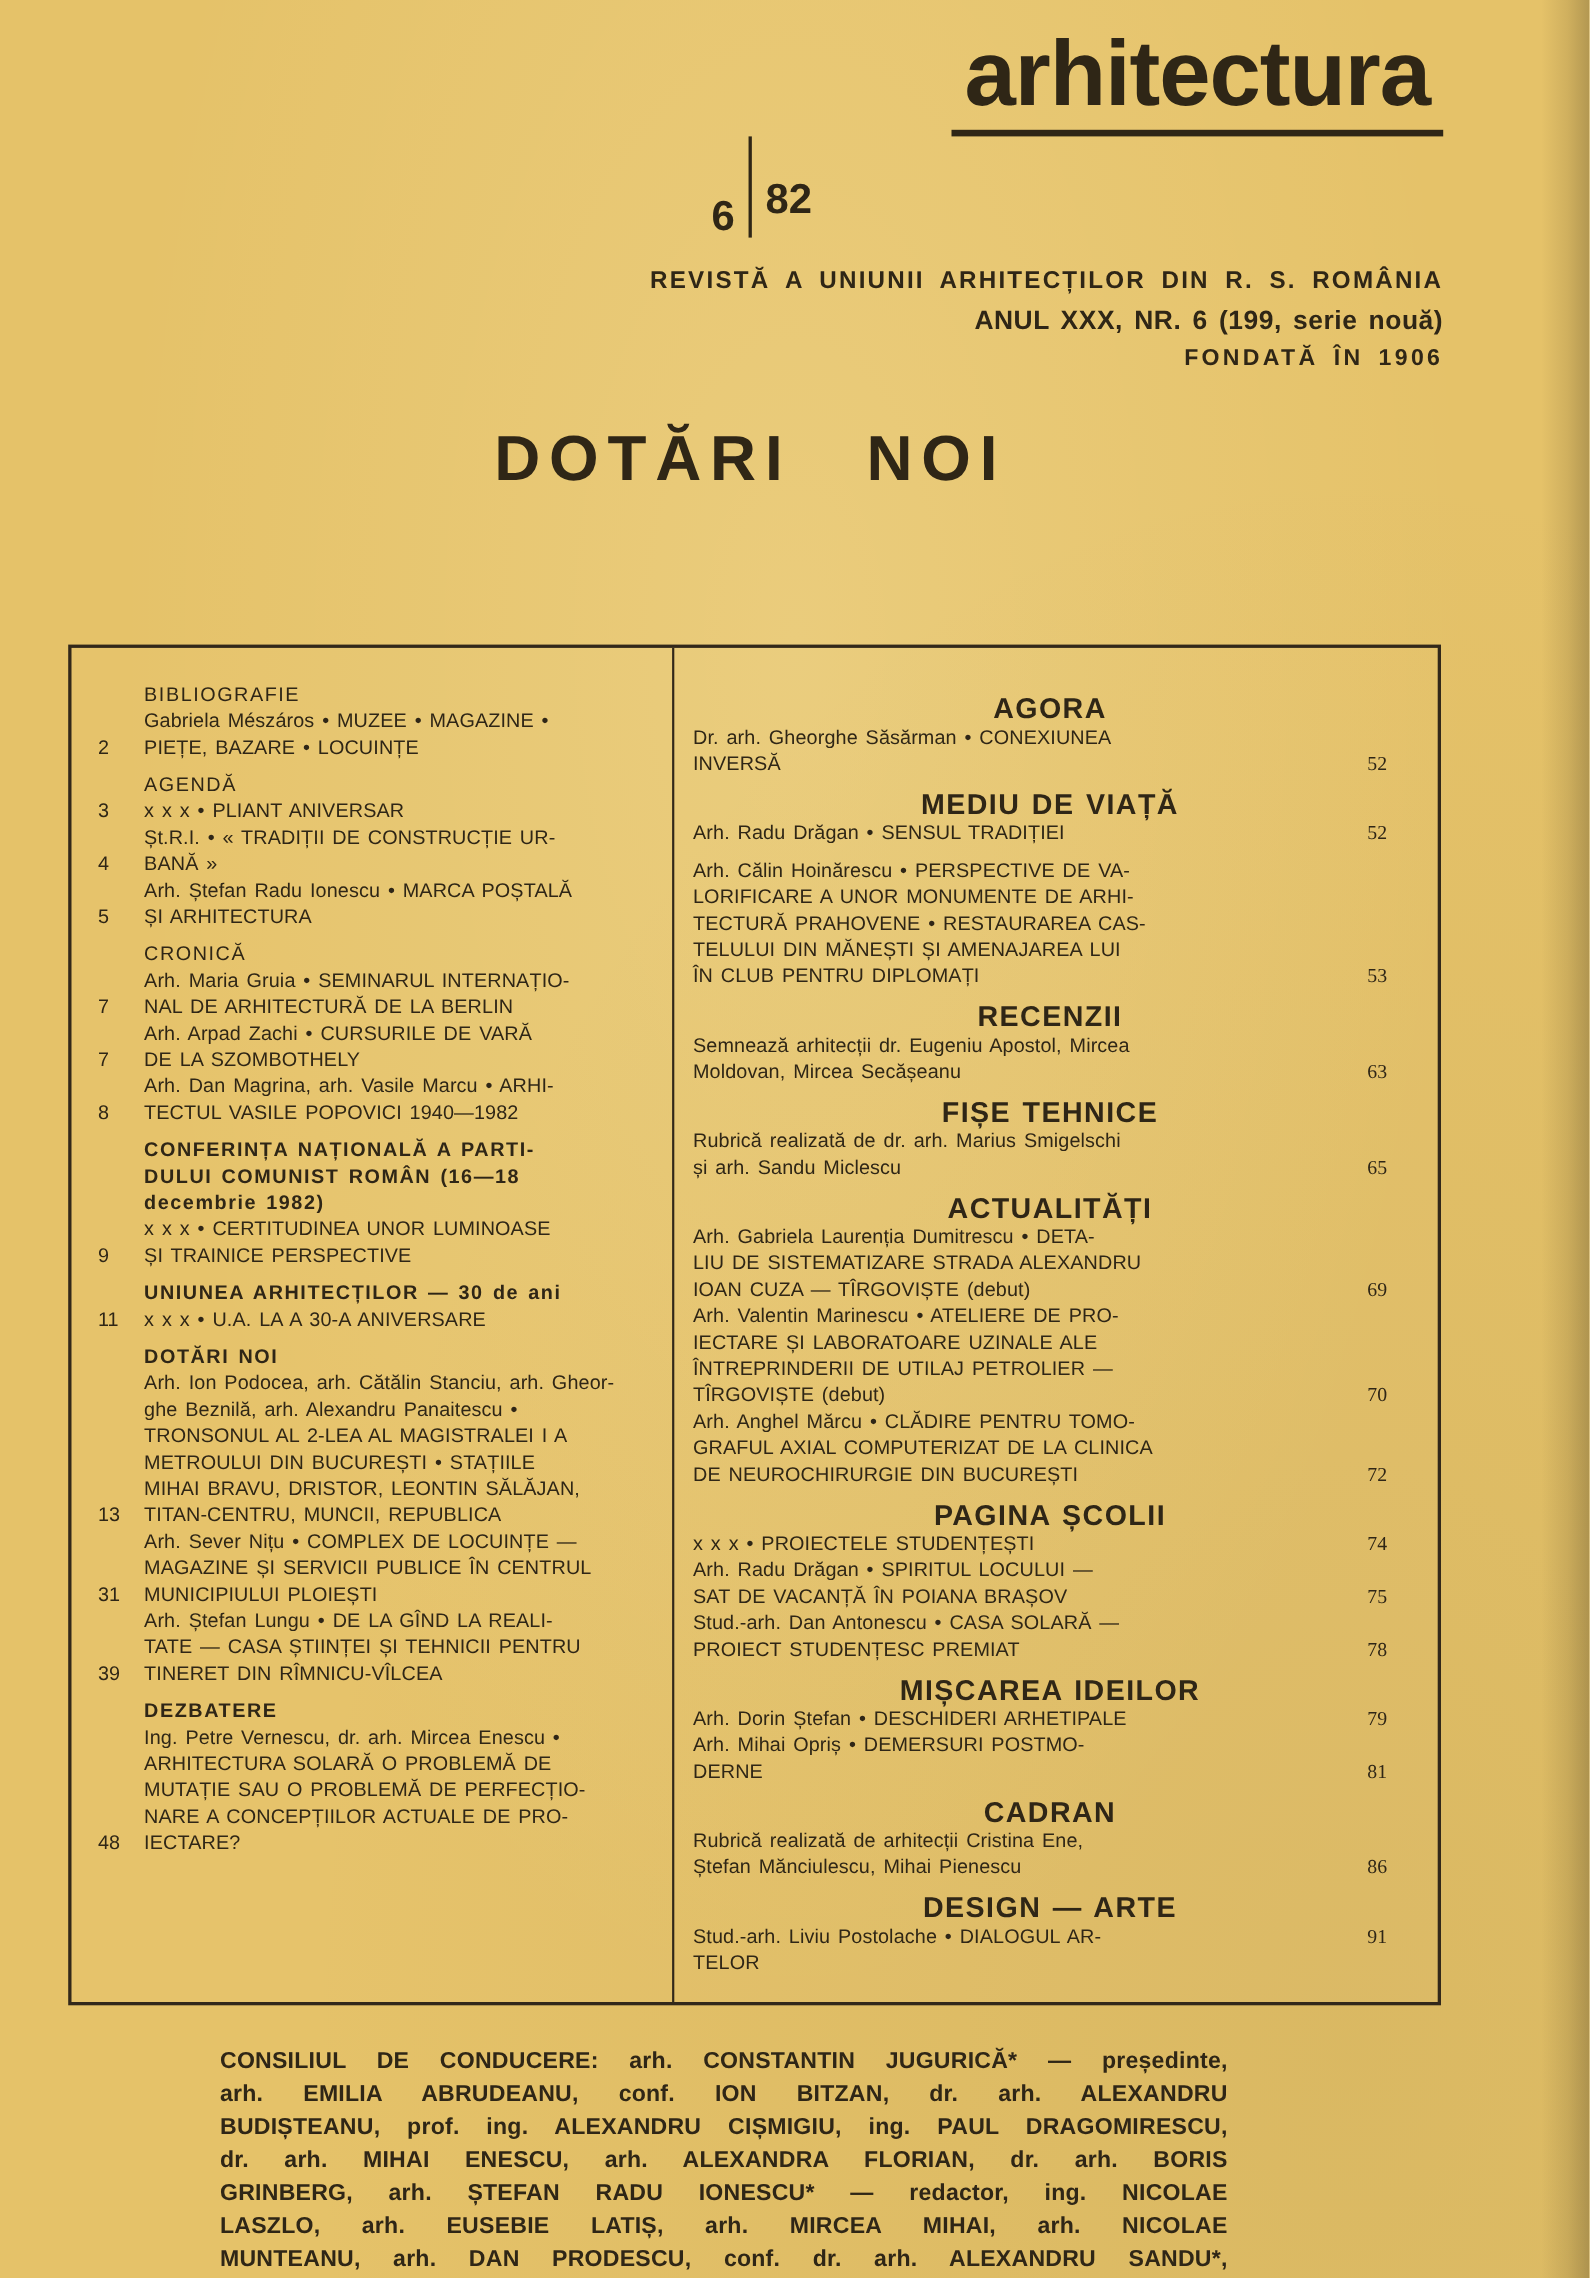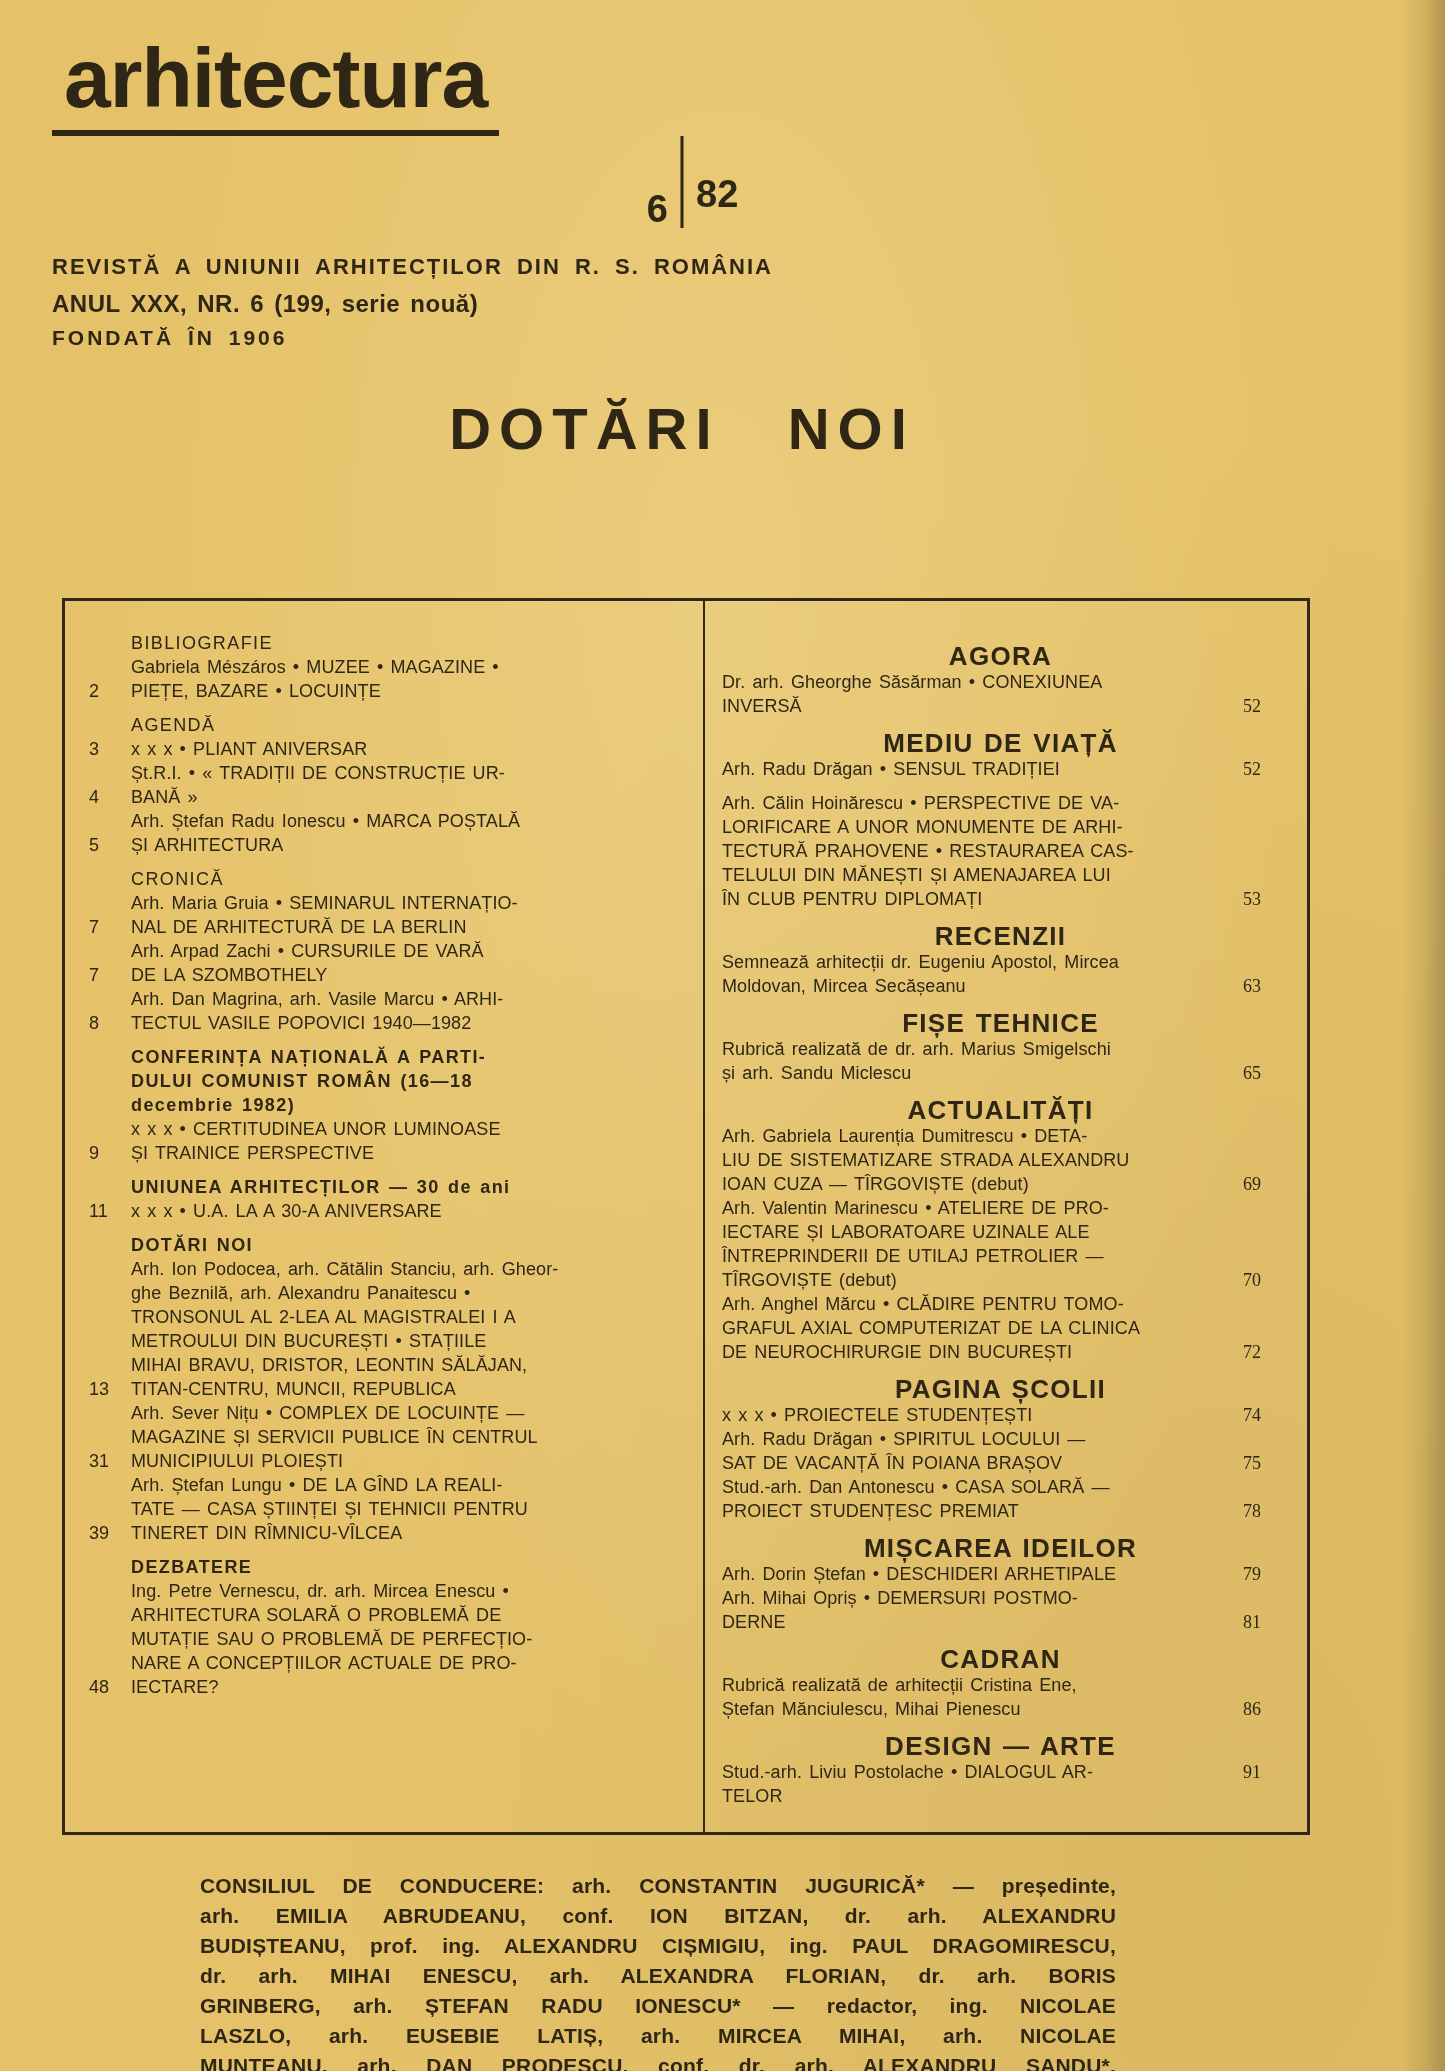--- a/index.html
+++ b/index.html
@@ -12,21 +12,21 @@
       radial-gradient(ellipse at 85% 90%, rgba(120,100,40,0.10), rgba(0,0,0,0) 55%);
     overflow:hidden;
     font-family:"Liberation Sans", sans-serif;
     color:#2f2616;
   }
   .edge-shadow{
     position:absolute;right:0;top:0;width:44px;height:100%;
     background:linear-gradient(to right, rgba(0,0,0,0) 0%, rgba(95,80,38,0.16) 55%, rgba(62,52,26,0.30) 100%);
     pointer-events:none;
   }
-  .mast{padding-top:36px;width:1260px;margin-left:52px;text-align:left;}
+  .mast{padding-top:24px;width:1260px;margin-left:52px;text-align:right;}
   .mag-title{
     display:inline-block;margin:0;
     font-size:84px;font-weight:bold;letter-spacing:-1px;line-height:1;
     padding:0 12px 10px 12px;border-bottom:6px solid #2f2616;
   }
   .issue{position:relative;height:92px;width:100%;}
   .issue-line{position:absolute;left:50%;top:0;width:3px;height:92px;background:#2f2616;transform:translateX(-50%);}
   .issue-no{position:absolute;right:calc(50% + 14px);bottom:0;font-size:38px;font-weight:bold;line-height:1;}
   .issue-yr{position:absolute;left:calc(50% + 14px);bottom:15px;font-size:38px;font-weight:bold;line-height:1;}
   .sub1{margin:26px 0 0;font-weight:bold;font-size:22px;letter-spacing:2px;word-spacing:6px;}
@@ -36,21 +36,21 @@
     margin:50px 0 0;width:1260px;margin-left:52px;text-align:center;
     font-size:58px;font-weight:bold;letter-spacing:8px;word-spacing:44px;line-height:1;
   }
   .toc-box{
     margin:140px 0 0 62px;width:1248px;
     border:3px solid #32281a;
     display:flex;align-items:stretch;box-sizing:border-box;
     background:rgba(255,240,180,0.04);
   }
   .toc-col{font-size:18px;line-height:24px;letter-spacing:0.1px;word-spacing:2px;}
-  .toc-left{width:640px;flex:none;border-right:2px solid #32281a;padding:30px 24px 24px 12px;box-sizing:border-box;}
+  .toc-left{width:548px;flex:none;border-right:2px solid #32281a;padding:30px 24px 24px 12px;box-sizing:border-box;}
   .toc-right{flex:1;padding:30px 28px 24px 17px;box-sizing:border-box;}
   .sec{margin-top:10px;}
   .sec:first-child{margin-top:0;}
   .row{display:flex;align-items:baseline;}
   .row .txt{flex:1;white-space:nowrap;}
   .gut{flex:0 0 54px;padding-left:12px;box-sizing:border-box;}
   .pnum{flex:0 0 52px;padding-left:16px;box-sizing:border-box;font-family:Liberation Serif, serif;}
   .hdr{letter-spacing:1.4px;}
   .b{font-weight:bold;}
   .rhdr{font-weight:bold;font-size:26px;letter-spacing:1.3px;line-height:24px;margin:13px 0 2px;white-space:nowrap;text-align:center;}

